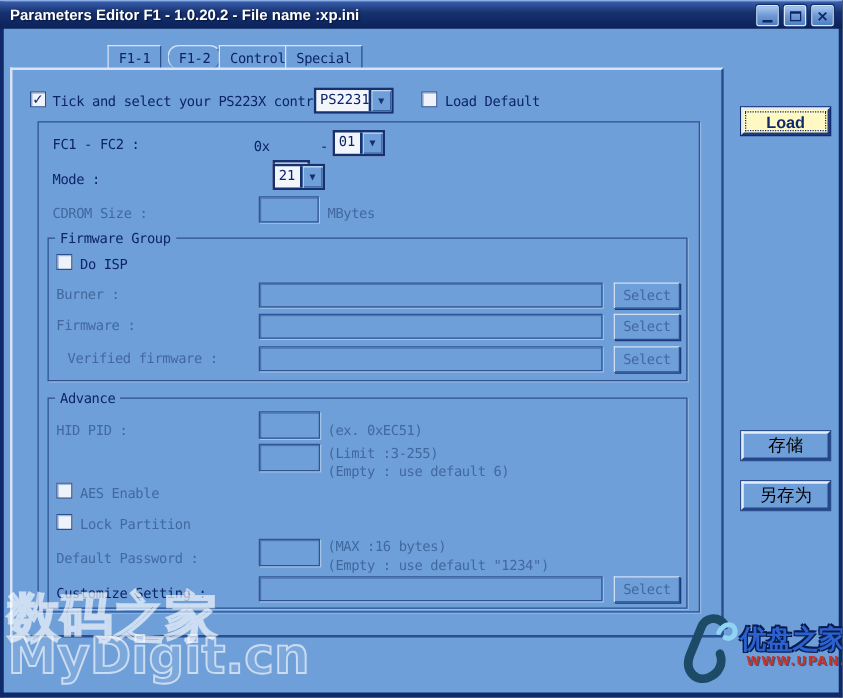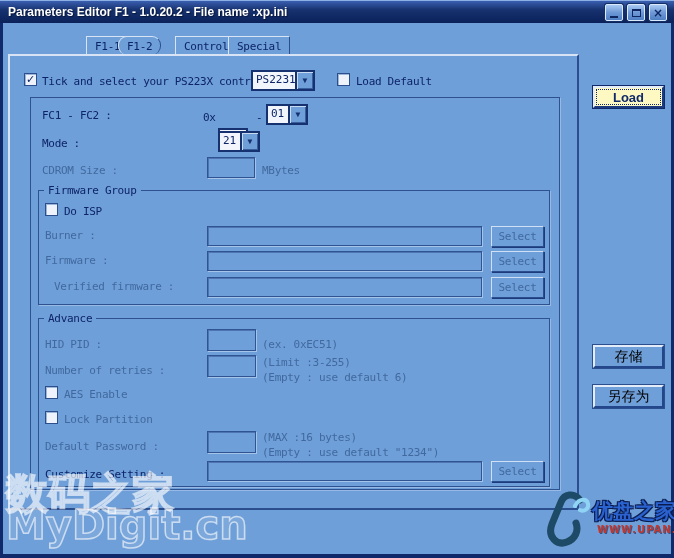--- a/index.html
+++ b/index.html
@@ -123,21 +123,21 @@
     </div>
     <div class="winbtn" style="left:627px;">
       <span class="box"></span>
     </div>
     <div class="winbtn" style="left:649px;">
       <span class="x">×</span>
     </div>
   </div>
 
   <div class="tab" style="left:86px;">F1-1</div>
-  <div class="tab" style="left:118px;border-radius:9px;">F1-2</div>
+  <div class="tab" style="left:134px;border-radius:9px;">F1-2</div>
   <div class="tab" style="left:175px;">Controller</div>
   <div class="tab" style="left:228px;">Special</div>
 
   <div class="tabframe"></div>
 
   <div class="cb" style="left:24px;top:73px;">
     <span class="ck">✓</span>
   </div>
   <div class="lbl" style="left:42px;top:75px;">Tick and select your PS223X contr:</div>
   <div class="dd" style="left:251px;top:70px;width:64px;height:21px;">
@@ -186,21 +186,20 @@
   <div class="tfd" style="left:207px;top:277px;width:275px;height:20px;"></div>
   <div class="btn" style="left:491px;top:277px;width:53px;height:21px;">Select</div>
 
   <div class="grp" style="left:38px;top:318px;width:512px;height:169px;"></div>
   <div class="grptitle" style="left:44px;top:312px;">Advance</div>
 
   <div class="lbl dis" style="left:45px;top:338px;">HID PID :</div>
   <div class="tfd" style="left:207px;top:329px;width:49px;height:22px;"></div>
   <div class="lbl dis" style="left:262px;top:338px;">(ex. 0xEC51)</div>
 
-  <div class="lbl dis" style="left:45px;top:364px;">Number of retries :</div>
   <div class="tfd" style="left:207px;top:355px;width:49px;height:22px;"></div>
   <div class="lbl dis" style="left:262px;top:356px;text-align:right;">(Limit :3-255)</div>
   <div class="lbl dis" style="left:262px;top:371px;">(Empty : use default 6)</div>
 
   <div class="cb" style="left:45px;top:386px;"></div>
   <div class="lbl dis" style="left:64px;top:388px;">AES Enable</div>
 
   <div class="cb" style="left:45px;top:411px;"></div>
   <div class="lbl dis" style="left:64px;top:413px;">Lock Partition</div>
 

